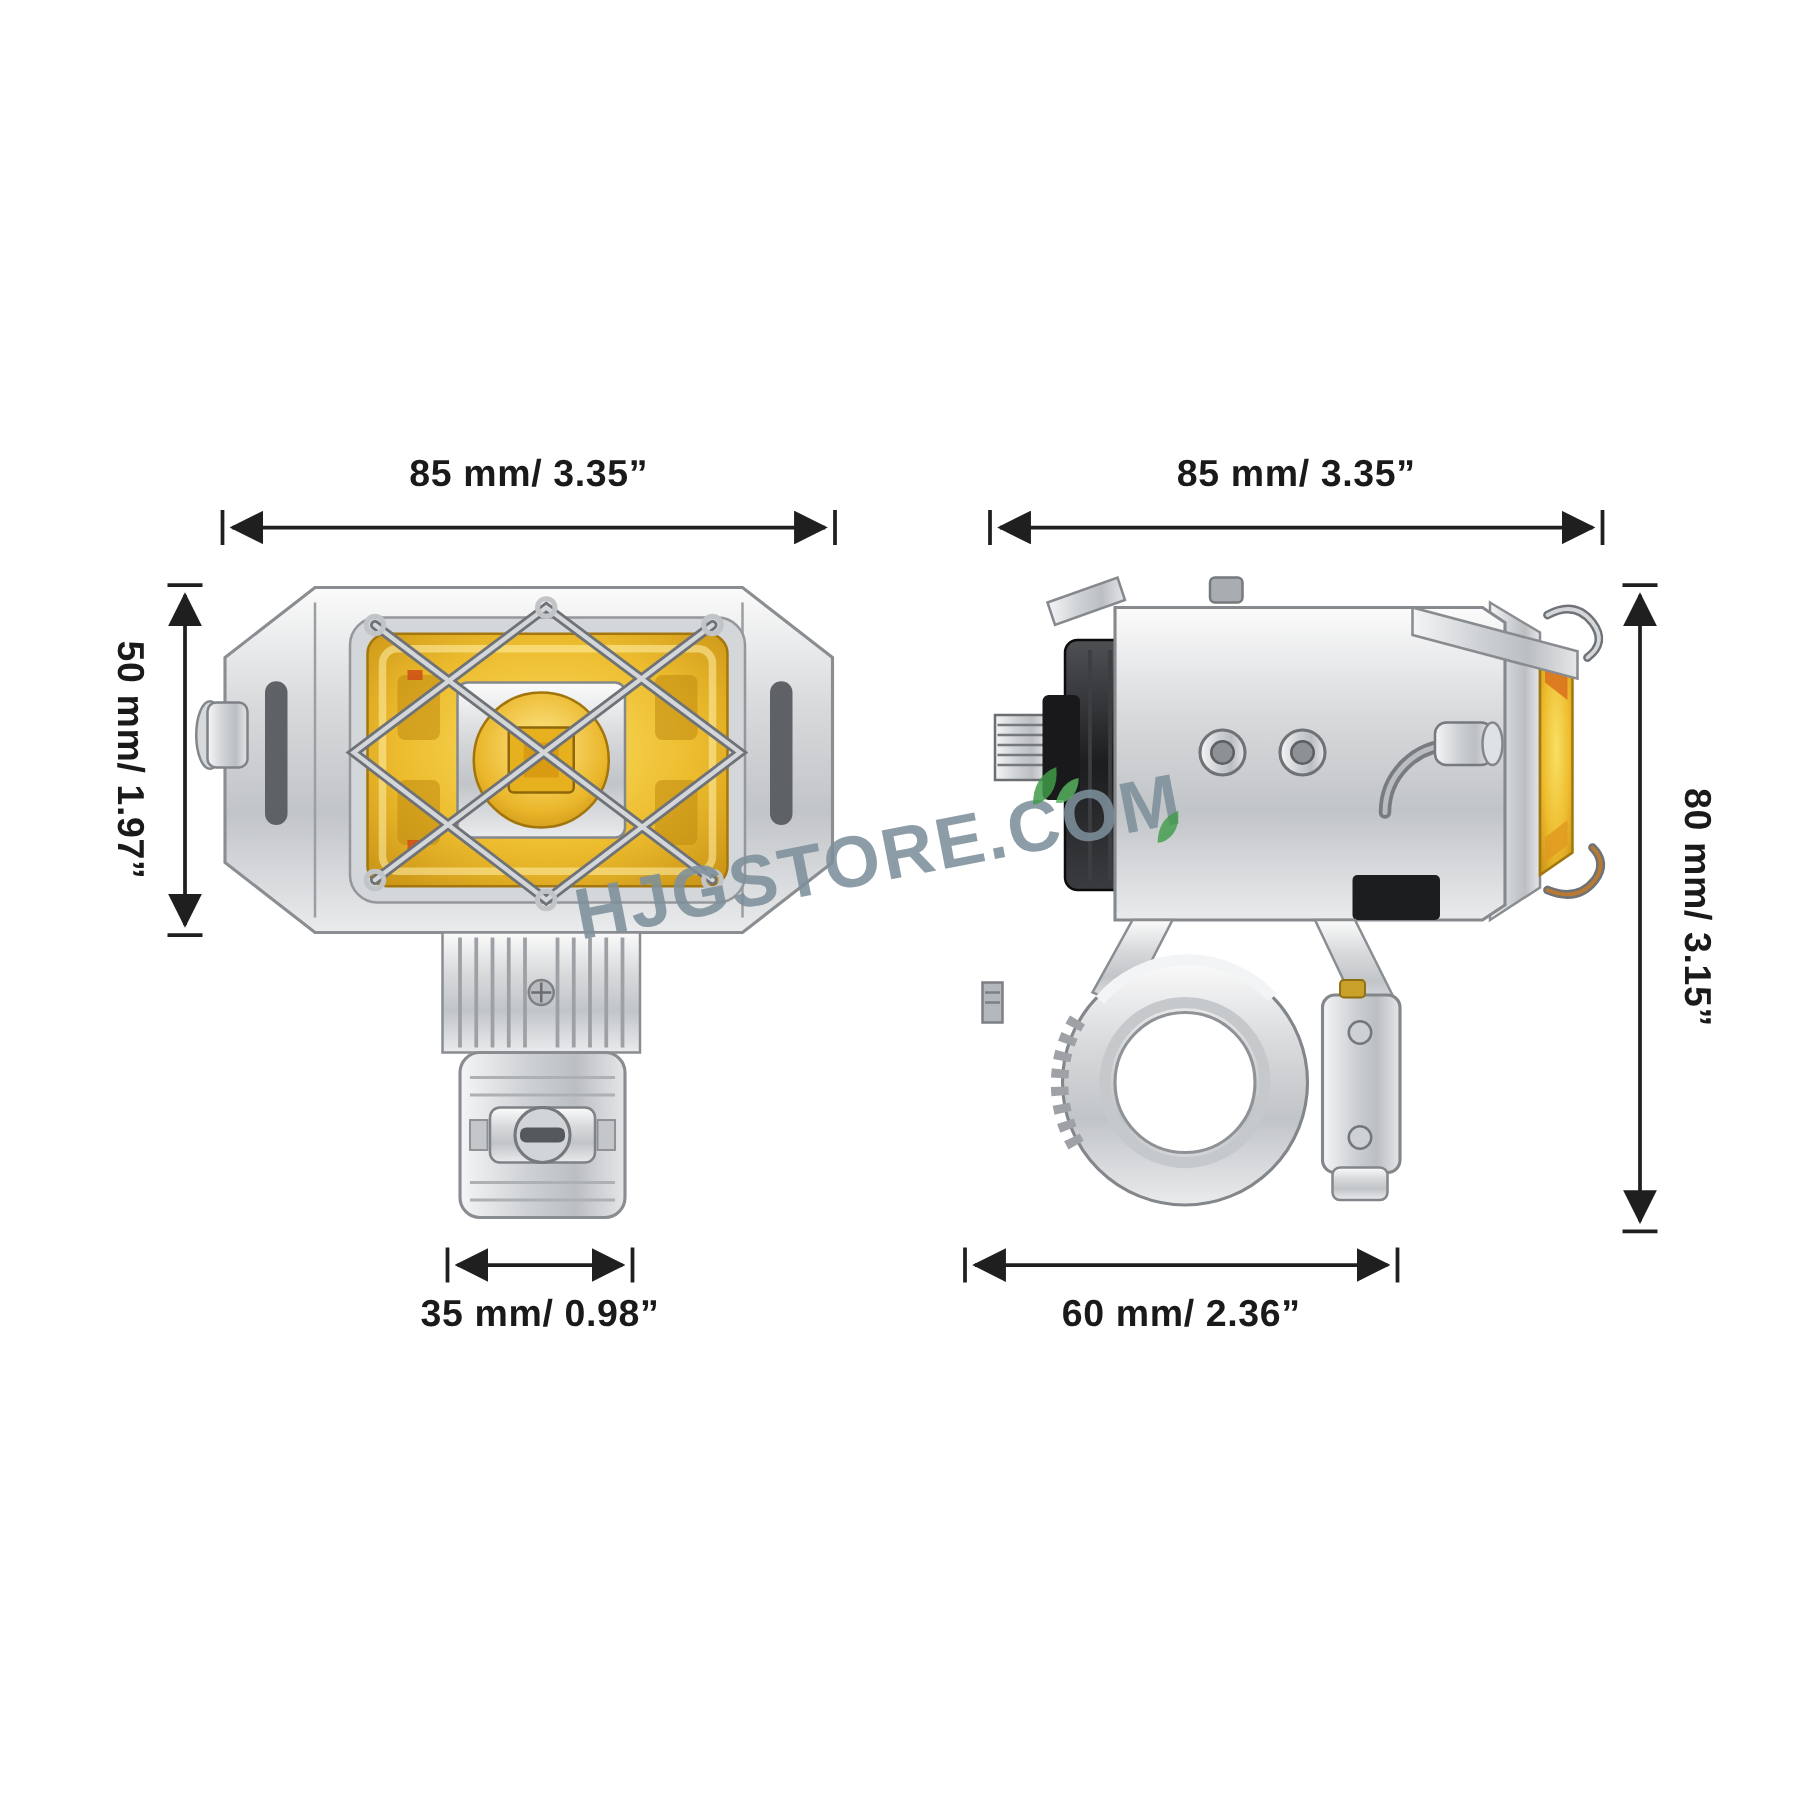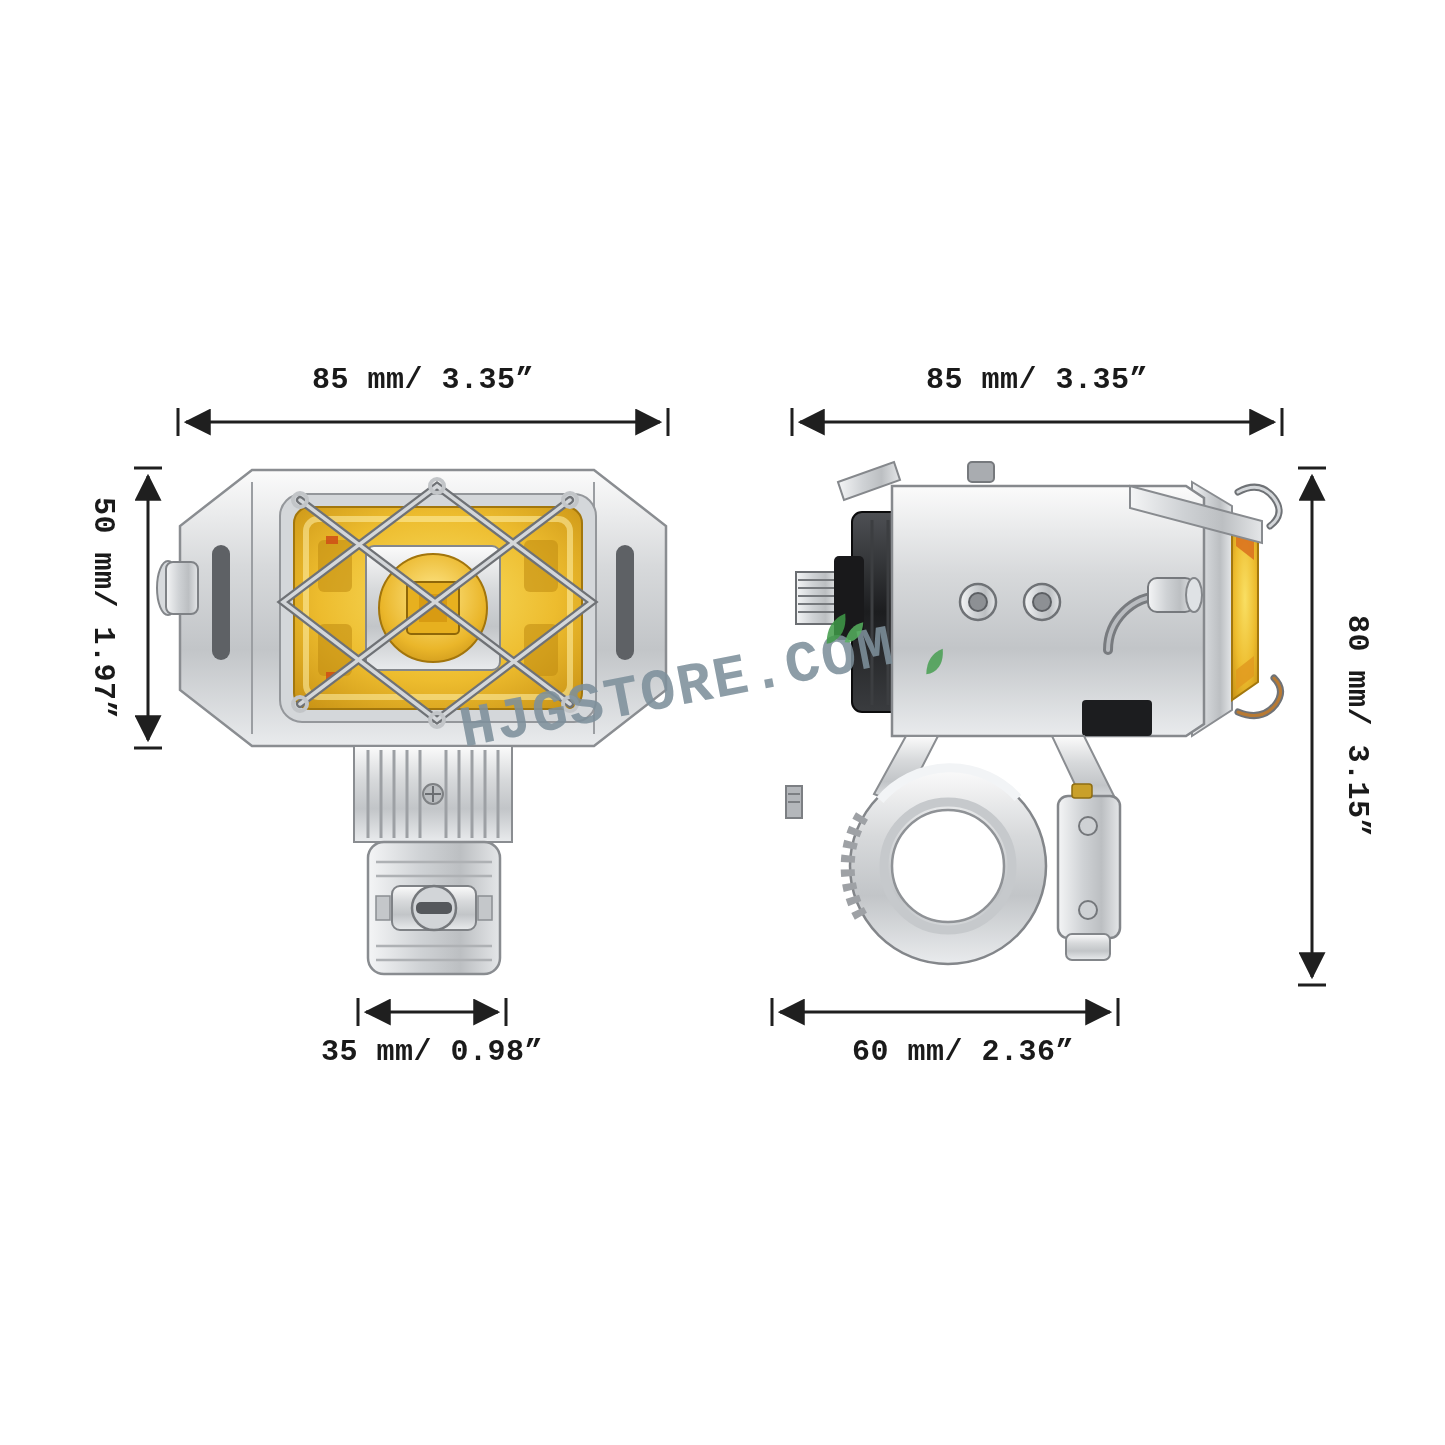--- a/index.html
+++ b/index.html
@@ -1,18 +1,18 @@
 <!DOCTYPE html>
 <html><head>
 <meta charset="utf-8">
 <style>
   html,body{margin:0;padding:0;background:#fff;}
   .canvas{
     position:relative;width:1445px;height:1445px;background:#ffffff;overflow:hidden;
-    font-family:Liberation Mono, monospace;
+    font-family:Liberation Sans, sans-serif;
   }
   .diagram-svg{position:absolute;inset:0;}
   .dim-label{
     position:absolute;font-size:30px;font-weight:bold;color:#1a1a1a;
     letter-spacing:0.5px;white-space:nowrap;transform:translate(-50%,-50%);
   }
   .dim-label.vert{transform:translate(-50%,-50%) rotate(90deg);}
   .watermark{
     position:absolute;left:455px;top:640px;width:620px;
     transform:rotate(-11deg);transform-origin:center;
@@ -246,21 +246,21 @@
         <line x1="780" y1="1012" x2="1110" y2="1012" marker-start="url(#arr)" marker-end="url(#arr)"></line>
       </g>
     </g>
   </svg>
 
   <div class="dim-label" style="left:423px;top:380px;">85 mm/ 3.35”</div>
   <div class="dim-label" style="left:1037px;top:380px;">85 mm/ 3.35”</div>
   <div class="dim-label vert" style="left:103px;top:608px;">50 mm/ 1.97”</div>
   <div class="dim-label vert" style="left:1357px;top:726px;">80 mm/ 3.15”</div>
   <div class="dim-label" style="left:432px;top:1052px;">35 mm/ 0.98”</div>
-  <div class="dim-label" style="left:945px;top:1052px;margin-left:18px;">60 mm/ 2.36”</div>
+  <div class="dim-label" style="left:945px;top:1052px;">60 mm/ 2.36”</div>
 
   <div class="watermark">
     <span>HJGSTORE.COM</span>
     <svg class="leaf leaf-1" width="46" height="34" viewBox="0 0 46 34">
       <path d="M4,30 Q8,8 28,4 Q26,26 8,30 Z" fill="#3f9b48" opacity="0.85"></path>
       <path d="M22,32 Q30,16 44,16 Q40,32 26,33 Z" fill="#56b25e" opacity="0.85"></path>
     </svg>
     <svg class="leaf leaf-2" width="38" height="28" viewBox="0 0 38 28">
       <path d="M3,25 Q7,6 24,3 Q22,22 7,25 Z" fill="#3f9b48" opacity="0.8"></path>
     </svg>

